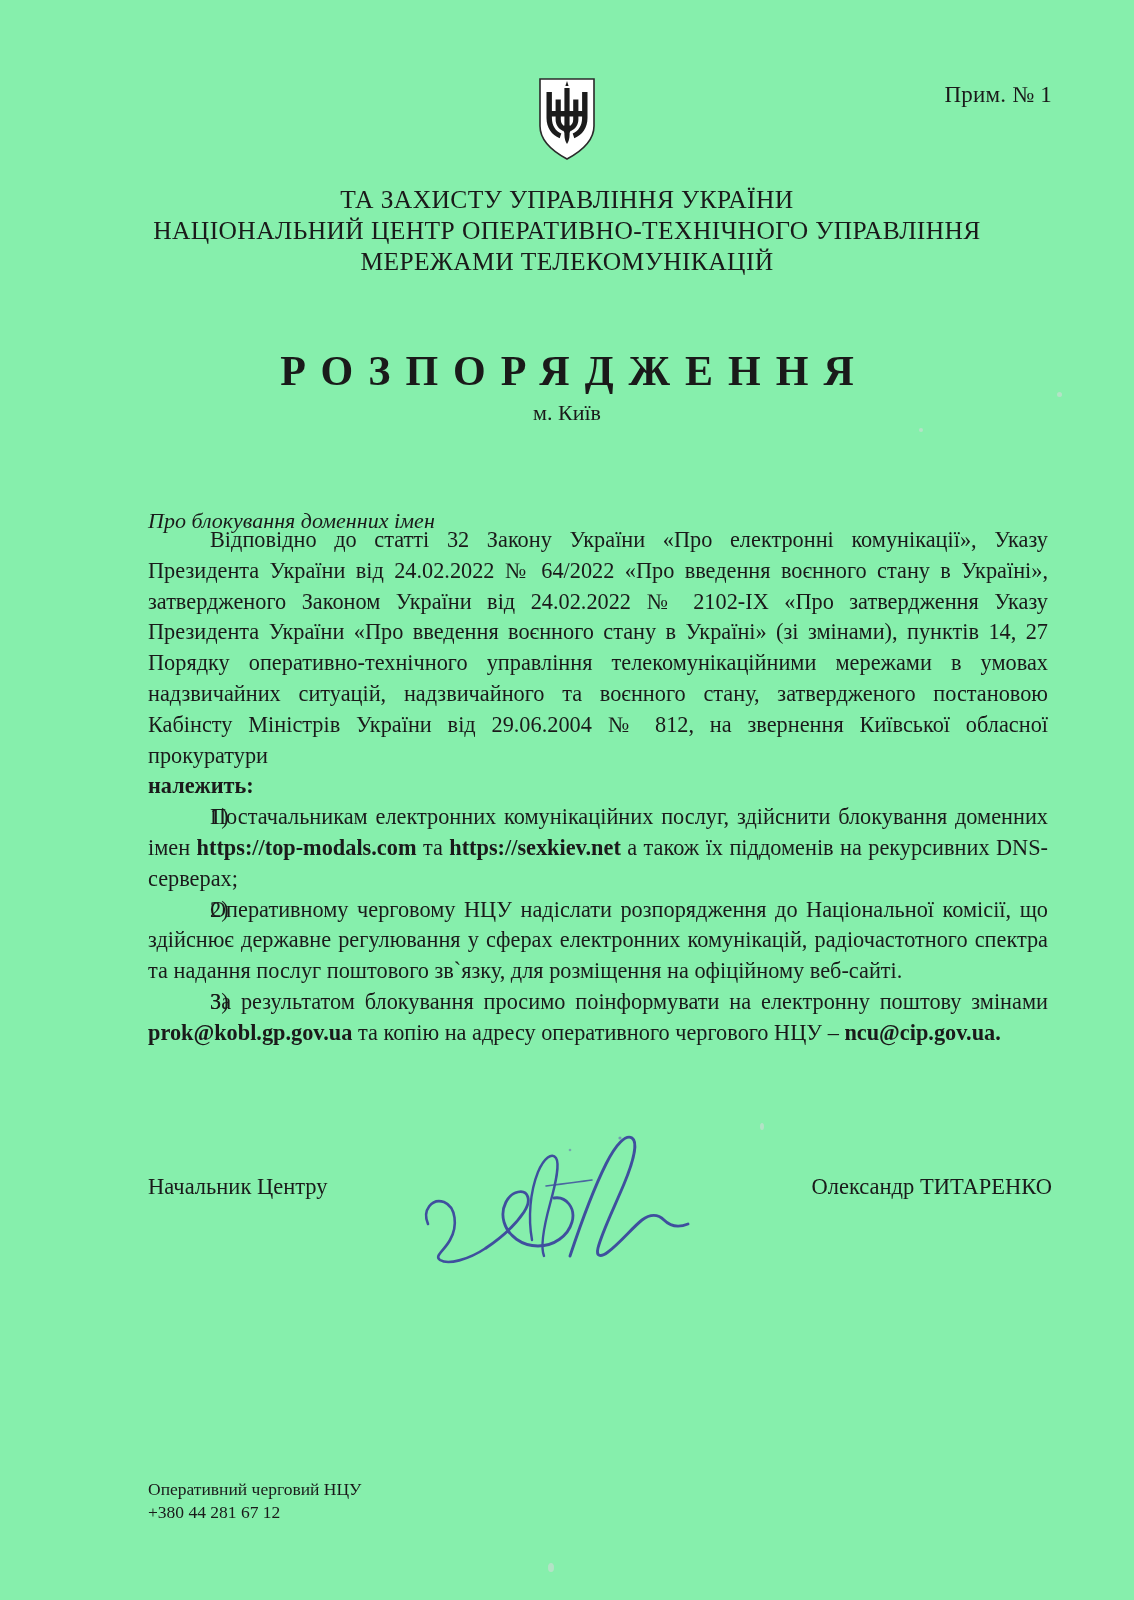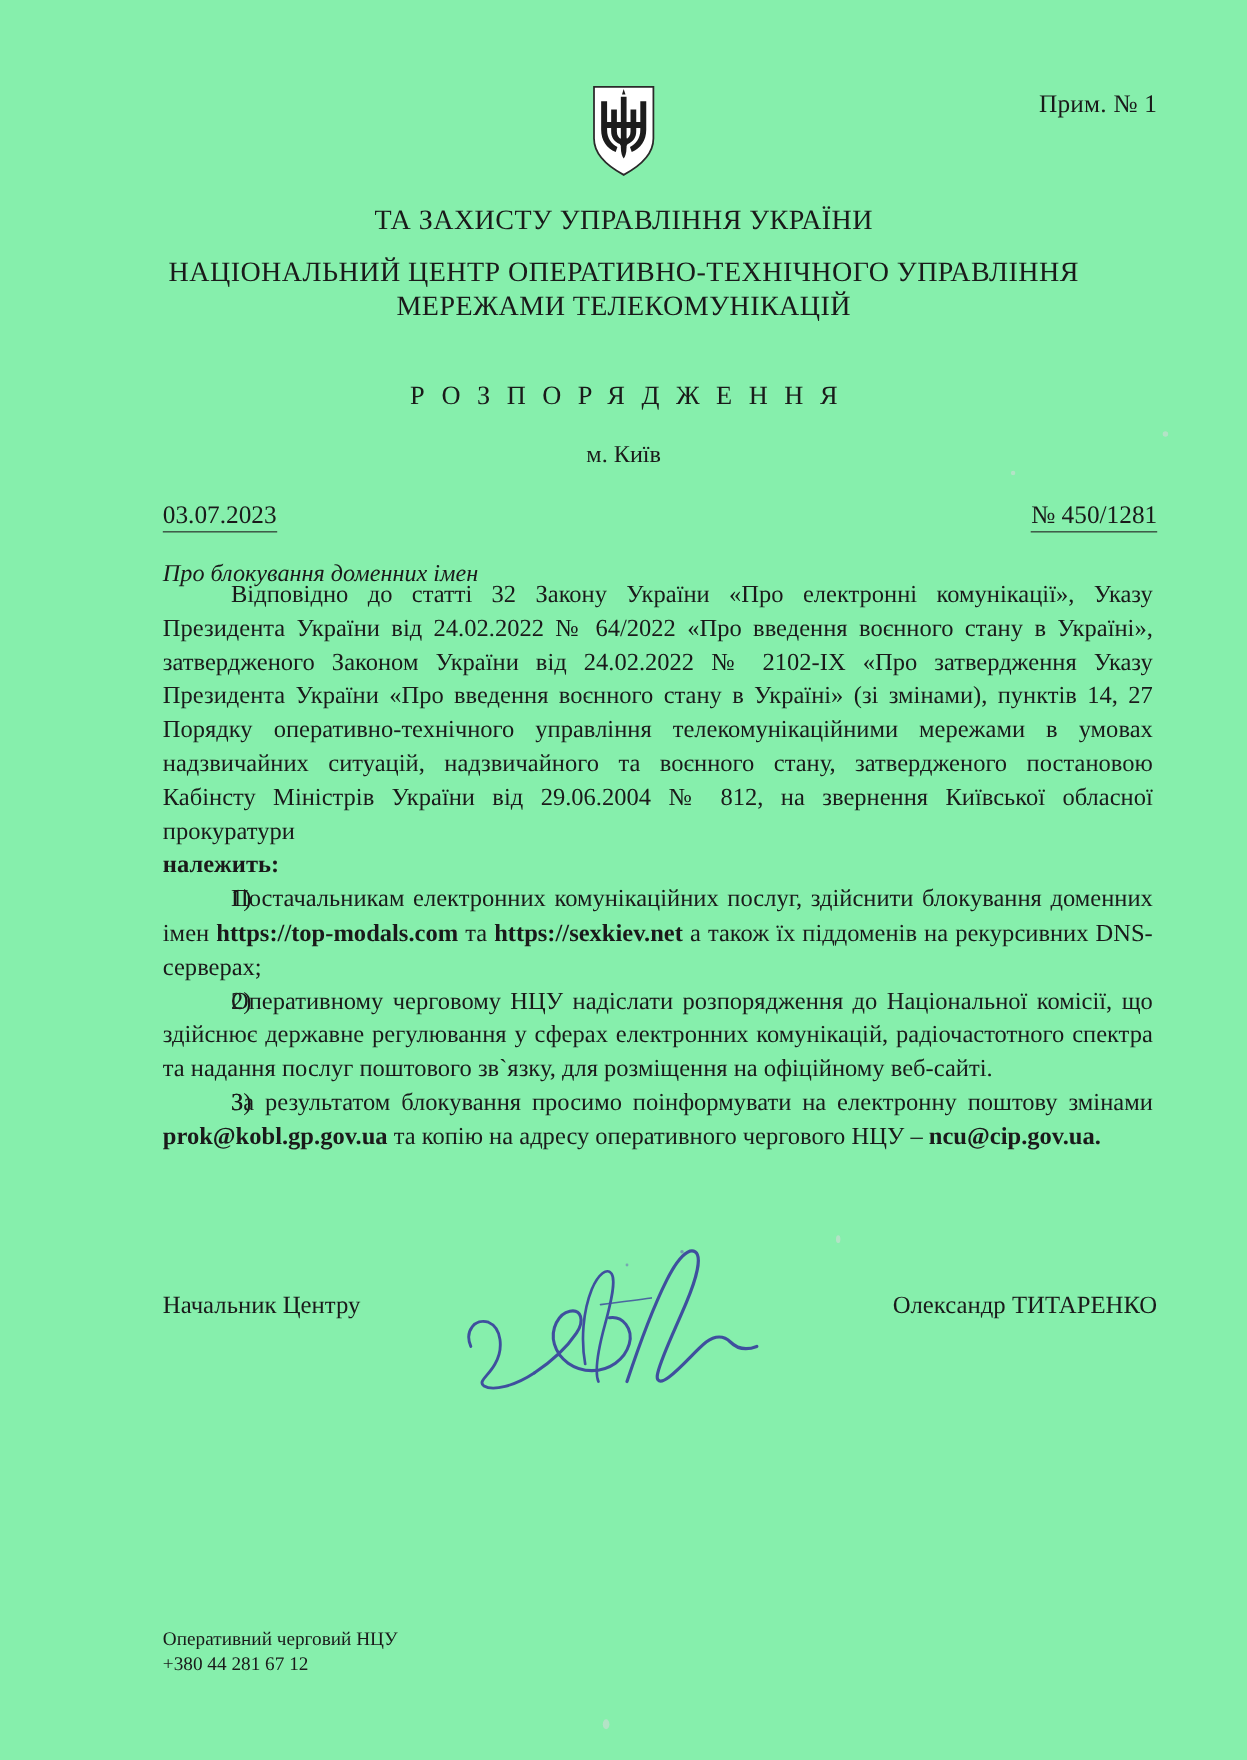--- a/index.html
+++ b/index.html
@@ -50,33 +50,32 @@
     right: 0;
     text-align: center;
   }
   .org-line {
     font-size: 25.5px;
     line-height: 31px;
     letter-spacing: 0.4px;
     white-space: nowrap;
   }
   .org-block .dept {
-    margin-top: 16px;
   }
   .org-line.dept-l1 { font-size: 25.5px; }
 
   
   .doc-type {
     position: absolute;
     top: 347px;
     left: 0;
     right: 0;
     text-align: center;
-    font-size: 24px;
-    font-weight: normal;
+    font-size: 42px;
+    font-weight: bold;
     letter-spacing: 15px;
     text-indent: 15px;
   }
   .city {
     position: absolute;
     top: 400px;
     left: 0;
     right: 0;
     text-align: center;
     font-size: 22px;
@@ -211,24 +210,20 @@
 
   <div class="org-block">
     <div class="org-line">ТА ЗАХИСТУ УПРАВЛІННЯ УКРАЇНИ</div>
     <div class="org-line dept dept-l1">НАЦІОНАЛЬНИЙ ЦЕНТР ОПЕРАТИВНО-ТЕХНІЧНОГО УПРАВЛІННЯ</div>
     <div class="org-line">МЕРЕЖАМИ ТЕЛЕКОМУНІКАЦІЙ</div>
   </div>
 
   <div class="doc-type">РОЗПОРЯДЖЕННЯ</div>
   <div class="city">м. Київ</div>
 
-  <div class="meta-row">
-    <span>03.07.2023</span>
-    <span>№ 450/1281</span>
-  </div>
 
   <div class="subject">Про блокування доменних імен</div>
 
   <div class="body">
     <p class="para-intro">Відповідно до статті 32 Закону України «Про електронні комунікації», Указу Президента України від 24.02.2022 № 64/2022 «Про введення воєнного стану в Україні», затвердженого Законом України від 24.02.2022 № 2102-IX «Про затвердження Указу Президента України «Про введення воєнного стану в Україні» (зі змінами), пунктів 14, 27 Порядку оперативно-технічного управління телекомунікаційними мережами в умовах надзвичайних ситуацій, надзвичайного та воєнного стану, затвердженого постановою Кабінсту Міністрів України від 29.06.2004 № 812, на звернення Київської обласної прокуратури</p>
 
     <p class="keyword">належить:</p>
 
     <p class="item">
       <span class="num">1)</span><span>Постачальникам електронних комунікаційних послуг, здійснити блокування доменних імен </span><b class="mono-bold">https://top-modals.com</b><span> та </span><b class="mono-bold">https://sexkiev.net</b><span> а також їх піддоменів на рекурсивних DNS-серверах;</span>

